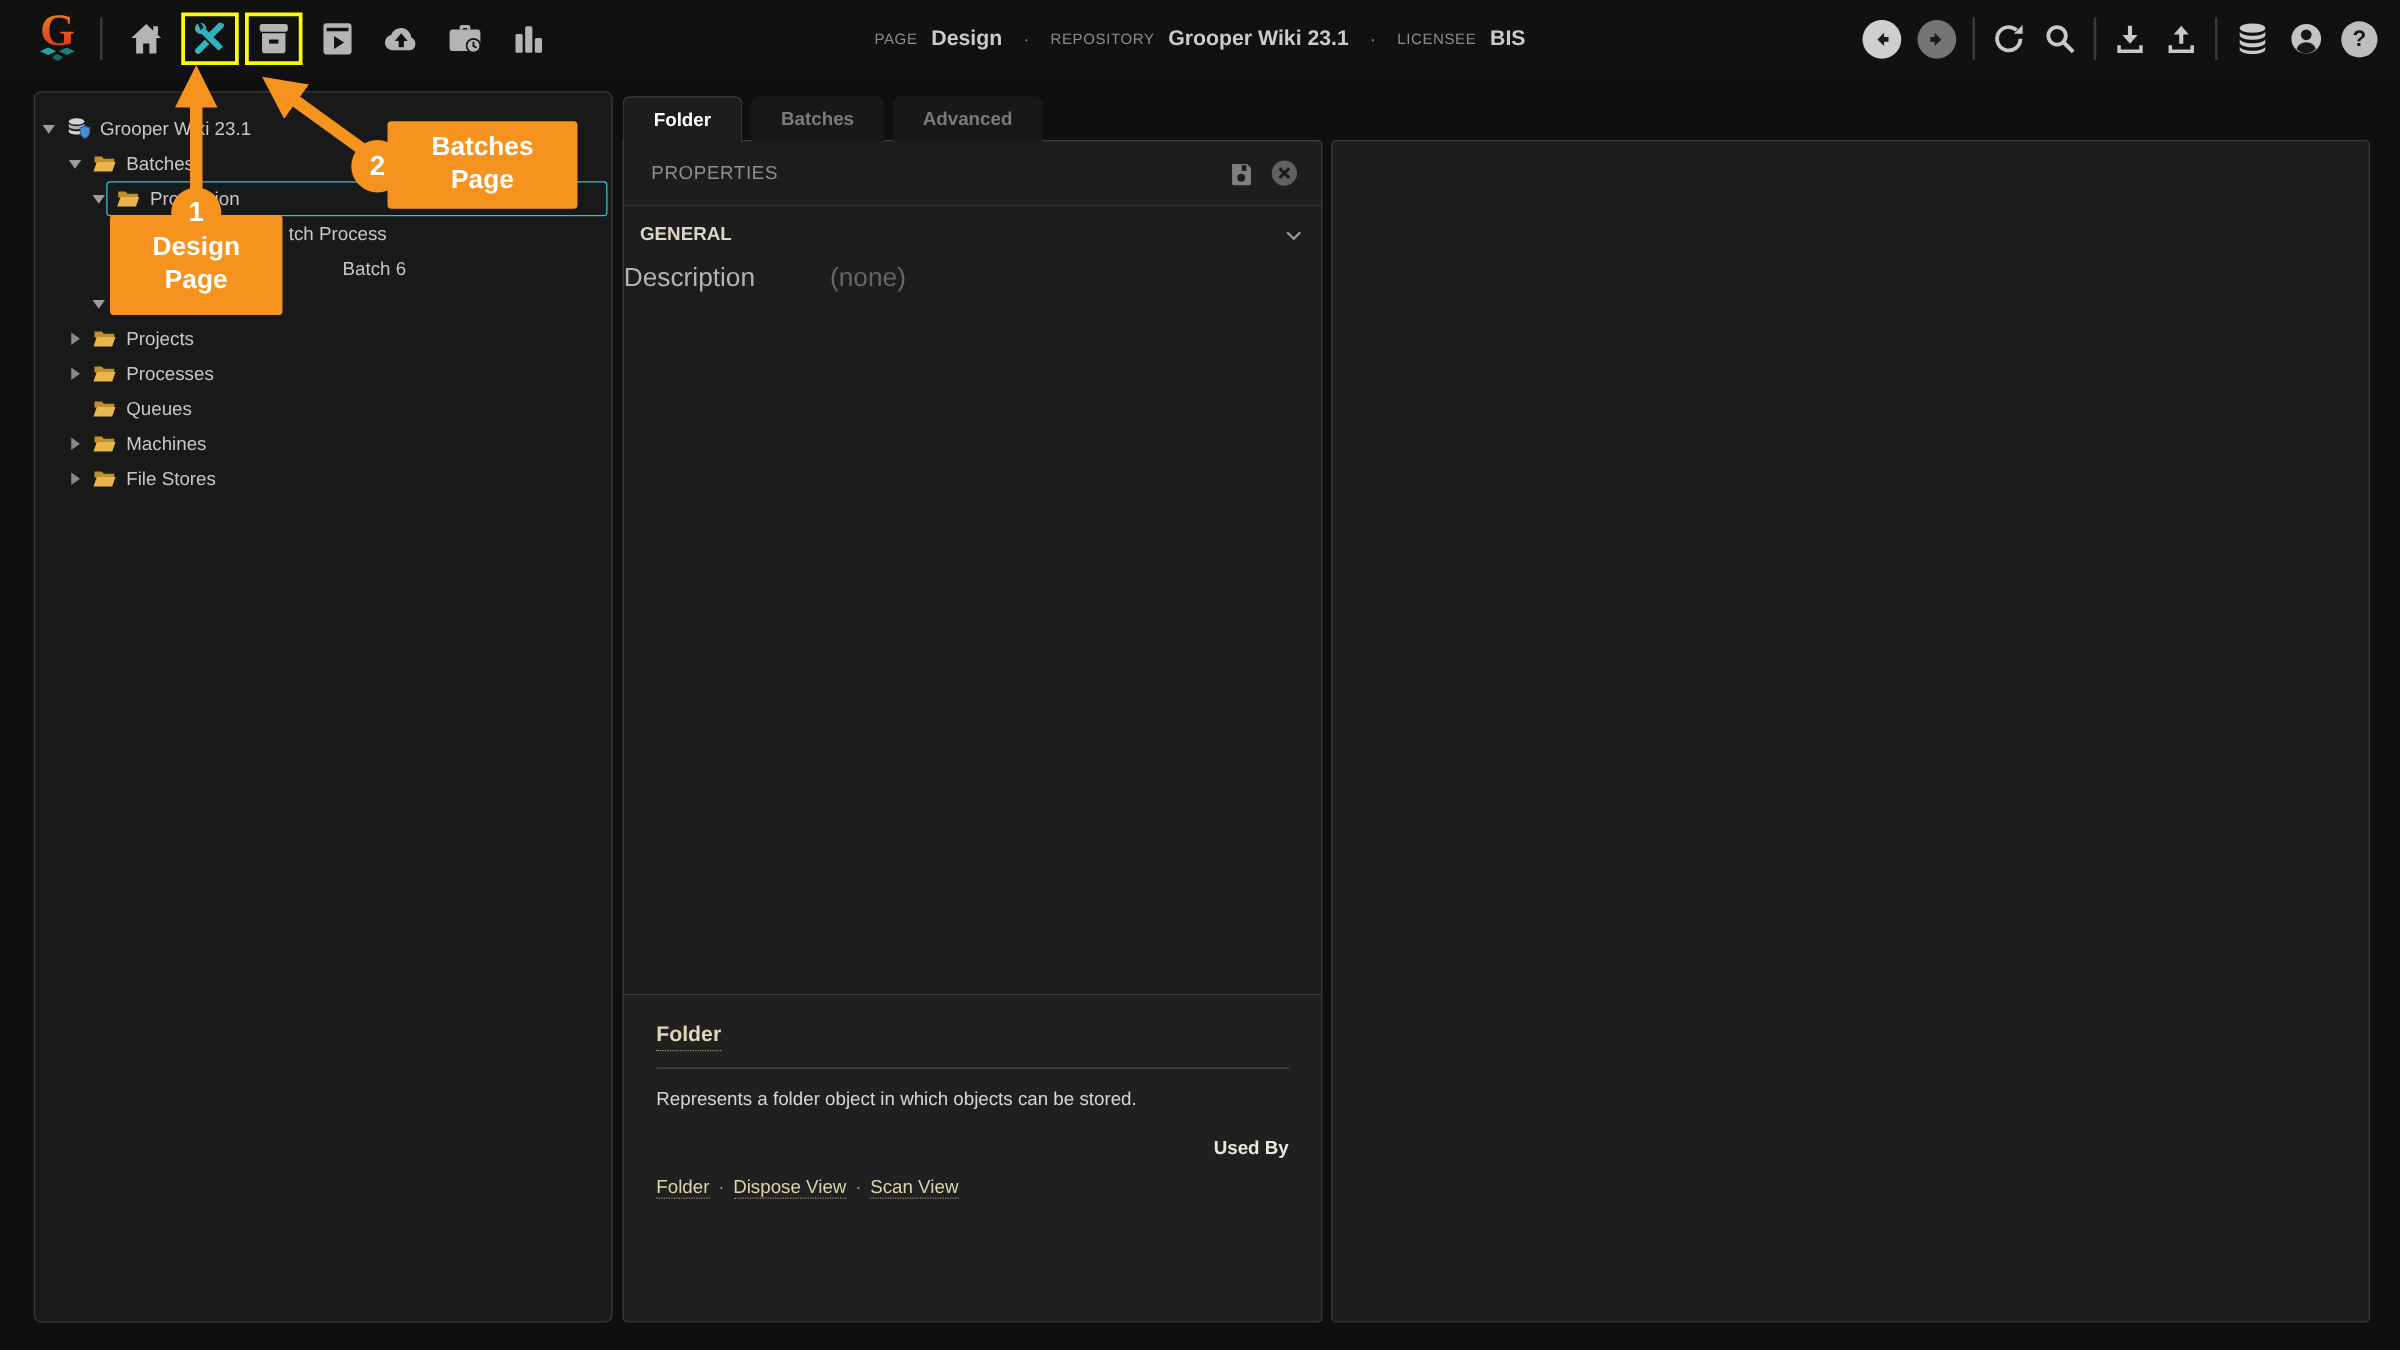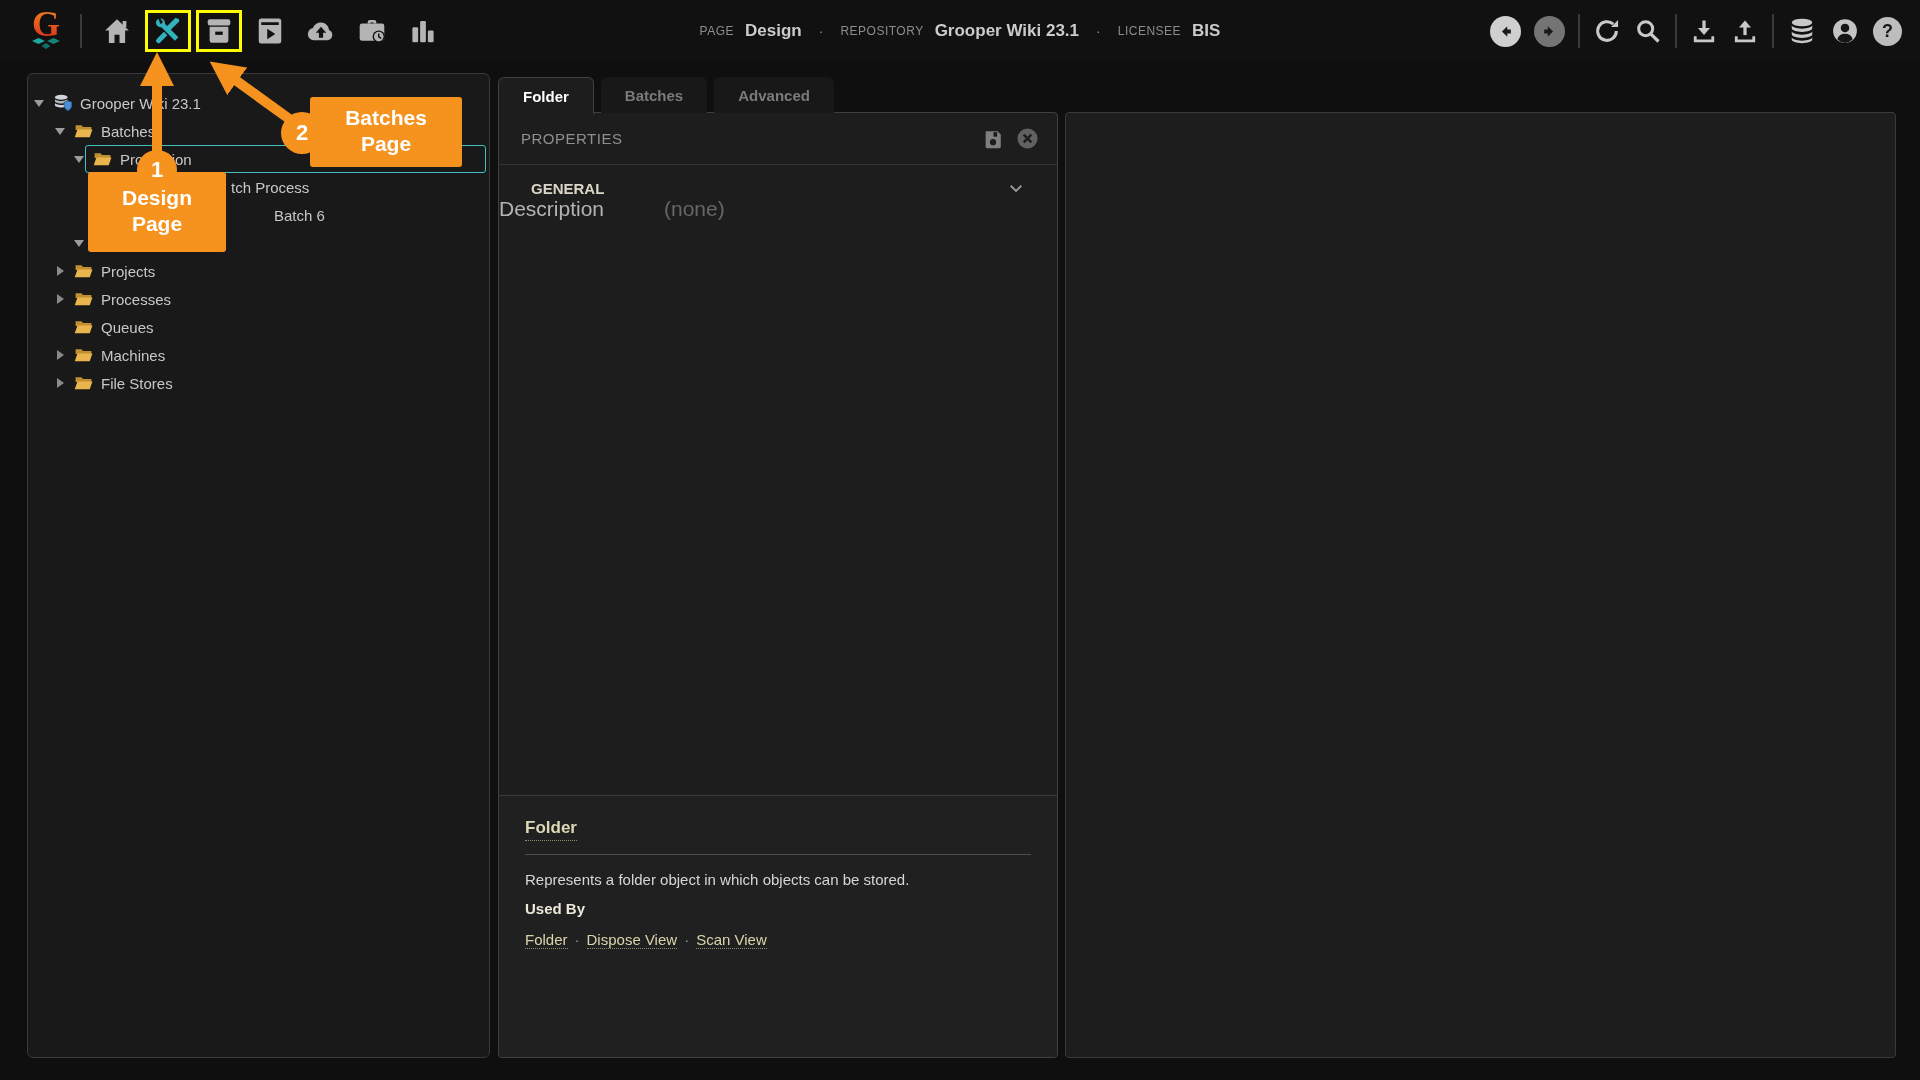--- a/index.html
+++ b/index.html
@@ -56,33 +56,33 @@
          color:#7b7b7b; background:#181818; border-radius:6px 6px 0 0; cursor:pointer; }
   .tab.active { color:#fff; background:#1d1d1d; border:1px solid #404040; border-bottom:none; height:37px; }
 
   .mid-panel { position:absolute; left:498px; top:112px; width:560px; height:946px;
                background:#1d1d1d; border:1px solid #404040; border-radius:0 4px 4px 4px;
                display:flex; flex-direction:column; z-index:2; }
   .props-header { height:52px; flex:none; display:flex; align-items:center; padding:0 18px 0 22px;
                   border-bottom:1px solid #333; }
   .props-title { font-size:15px; color:#8f8f8f; letter-spacing:.5px; flex:1; }
   .pb { width:24px; height:24px; margin-left:10px; display:flex; align-items:center; justify-content:center; cursor:pointer; }
-  .section-head { margin-top:0; padding:0 32px; height:32px; display:flex; align-items:flex-end; }
+  .section-head { margin-top:14px; padding:0 13px; height:32px; display:flex; align-items:flex-start; }
   .section-title { font-size:15px; font-weight:bold; color:#dbd7c6; flex:1; }
   .prop-row { height:30px; display:flex; font-size:21px; }
   .prop-label { width:165px; color:#b3b3b3; }
   .prop-value { color:#666; cursor:text; }
   .mid-spacer { flex:1; }
   .help-box { flex:none; height:262px; background:#202020; border-top:1px solid #3a3a3a;
               padding:22px 26px; border-radius:0 0 4px 4px; }
   .help-title { display:inline-block; font-size:17px; font-weight:bold; color:#dcd8b6;
                 border-bottom:1px dotted #8f8c74; padding-bottom:2px; cursor:pointer; }
   .help-hr { border:none; border-top:1px solid #4d4d4d; margin:13px 0 16px; }
   .help-desc { font-size:15px; color:#d6d6d6; }
-  .help-usedby { margin-top:12px; font-size:15px; font-weight:bold; color:#ece8da; }
+  .help-usedby { margin-top:22px; font-size:15px; font-weight:bold; color:#ece8da;text-align:right; }
   .help-links { margin-top:14px; font-size:15px; }
   .help-link { color:#d9d5ab; text-decoration:none; border-bottom:1px dotted #8f8c74; cursor:pointer; }
   .link-dot { color:#9a9a9a; padding:0 7px; }
 
   .right-panel { position:absolute; left:1065px; top:112px; width:831px; height:946px;
                  background:#1d1d1d; border:1px solid #3a3a3a; border-radius:4px; }
 
   
   .overlay-svg { position:absolute; left:0; top:0; width:1920px; height:1080px; z-index:69; pointer-events:none; }
   .callout-box { position:absolute; background:#f6921e; border-radius:3px; z-index:70; text-align:center;

